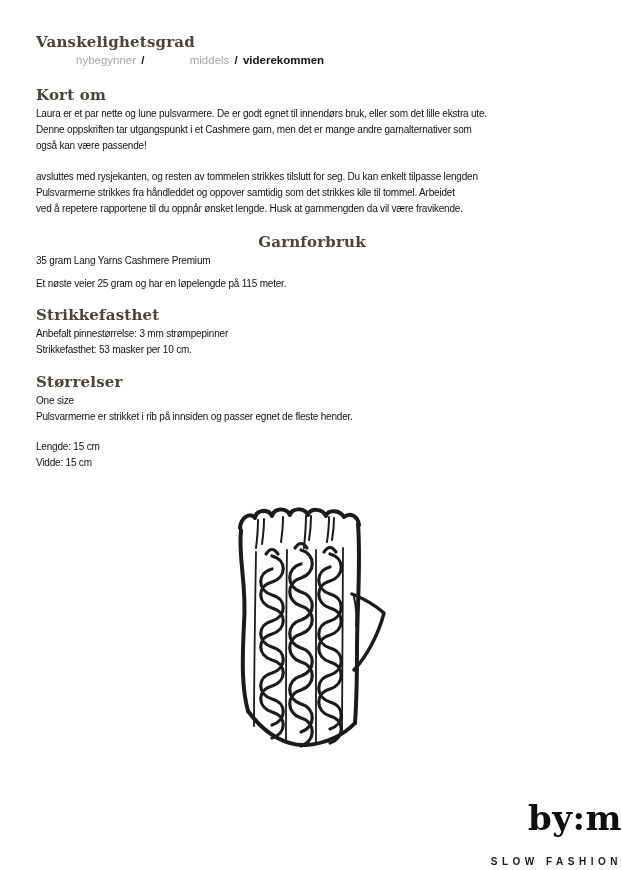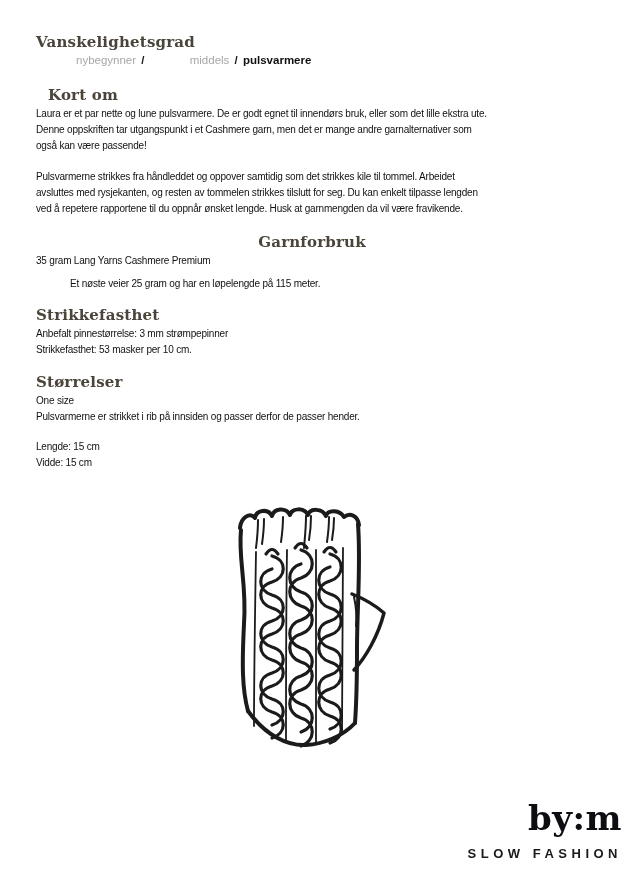--- a/index.html
+++ b/index.html
@@ -11,75 +11,75 @@
   .sec-title{
     font-family:"DejaVu Serif",serif;font-weight:900;font-size:15px;line-height:18px;
     color:#4a443a;letter-spacing:.2px;margin:0;
   }
   .levels{font-size:11.5px;line-height:15px;margin-top:2px;}
   .muted{color:#a7a7a7;padding-left:40px;}
   .sep{color:#1a1a1a;font-weight:700;padding:0 2px;}
   .active-level{color:#111111;font-weight:700;}
   .bodytext{font-size:10px;line-height:16px;letter-spacing:-0.2px;color:#111111;}
   .bodytext .ln{white-space:nowrap;}
-  .mt2{margin-top:2px;}  .mt7{margin-top:7px;margin-left:34px;}   .mt14{margin-top:14px;}
+  .mt2{margin-top:2px;}  .mt7{margin-top:7px;}   .mt14{margin-top:14px;}
   .mt15{margin-top:15px;}.mt16{margin-top:16px;text-align:center;}
-  .mt18{margin-top:18px;margin-left:12px;}
+  .mt18{margin-top:18px;}
   .glove{position:absolute;left:228px;top:504px;width:172px;height:255px;}
   .glove path{fill:none;stroke:#1b1b1b;stroke-linecap:round;stroke-linejoin:round;}
   .logo{position:absolute;left:0;top:798px;width:100%;text-align:right;}
   .brand{
     font-family:"DejaVu Serif",serif;font-weight:900;font-size:34px;line-height:40px;
     color:#0d0d12;letter-spacing:0.5px;
   }
-  .tagline{font-size:13px;letter-spacing:4.5px;color:#1a1a1a;margin-top:8px;font-weight:700;}
+  .tagline{font-size:10px;letter-spacing:4.5px;color:#1a1a1a;margin-top:18px;font-weight:700;}
 </style>
 </head>
 <body>
 
 <div class="page">
   <div class="content">
 
     <h2 class="sec-title">Vanskelighetsgrad</h2>
     <div class="levels">
       <span class="muted">nybegynner</span>
       <span class="sep">/</span>
       <span class="muted">middels</span>
       <span class="sep">/</span>
-      <span class="active-level">pulsvarmere</span>
+      <span class="active-level">viderekommen</span>
     </div>
 
     <h2 class="sec-title mt18">Kort om</h2>
     <div class="bodytext mt2">
       <div class="ln">Laura er et par nette og lune pulsvarmere. De er godt egnet til innendørs bruk, eller som det lille ekstra ute.</div>
       <div class="ln">Denne oppskriften tar utgangspunkt i et Cashmere garn, men det er mange andre garnalternativer som</div>
       <div class="ln">også kan være passende!</div>
     </div>
     <div class="bodytext mt15">
+      <div class="ln">avsluttes med rysjekanten, og resten av tommelen strikkes tilslutt for seg. Du kan enkelt tilpasse lengden</div>
       <div class="ln">Pulsvarmerne strikkes fra håndleddet og oppover samtidig som det strikkes kile til tommel. Arbeidet</div>
-      <div class="ln">avsluttes med rysjekanten, og resten av tommelen strikkes tilslutt for seg. Du kan enkelt tilpasse lengden</div>
       <div class="ln">ved å repetere rapportene til du oppnår ønsket lengde. Husk at garnmengden da vil være fravikende.</div>
     </div>
 
     <h2 class="sec-title mt16">Garnforbruk</h2>
     <div class="bodytext mt2">
       <div class="ln">35 gram Lang Yarns Cashmere Premium</div>
       <div class="ln mt7">Et nøste veier 25 gram og har en løpelengde på 115 meter.</div>
     </div>
 
     <h2 class="sec-title mt14">Strikkefasthet</h2>
     <div class="bodytext mt2">
       <div class="ln">Anbefalt pinnestørrelse: 3 mm strømpepinner</div>
       <div class="ln">Strikkefasthet: 53 masker per 10 cm.</div>
     </div>
 
     <h2 class="sec-title mt15">Størrelser</h2>
     <div class="bodytext mt2">
       <div class="ln">One size</div>
-      <div class="ln">Pulsvarmerne er strikket i rib på innsiden og passer derfor de passer hender.</div>
+      <div class="ln">Pulsvarmerne er strikket i rib på innsiden og passer egnet de fleste hender.</div>
       <div class="ln mt14">Lengde: 15 cm</div>
       <div class="ln">Vidde: 15 cm</div>
     </div>
   </div>
 
   <svg class="glove" viewBox="0 0 172 255" aria-hidden="true">
 
     <path stroke-width="4" d="M12,24 C13,13 22,8 27,14 C28,6 40,4 44,12 C46,4 58,3 62,11 C64,4 76,3 80,11 C82,4 94,4 98,12 C100,5 112,6 116,13 C122,8 130,12 131,21"></path>
 
     <path stroke-width="2" d="M30,16 C30,28 29,36 28,44 M36,15 C36,26 35,33 34,40 M55,13 C55,24 54,31 53,38 M78,12 C78,24 77,32 76,44 M83,12 C83,22 82,30 81,36 M101,13 C101,24 100,31 99,38 M106,14 C106,24 105,30 104,36"></path>

